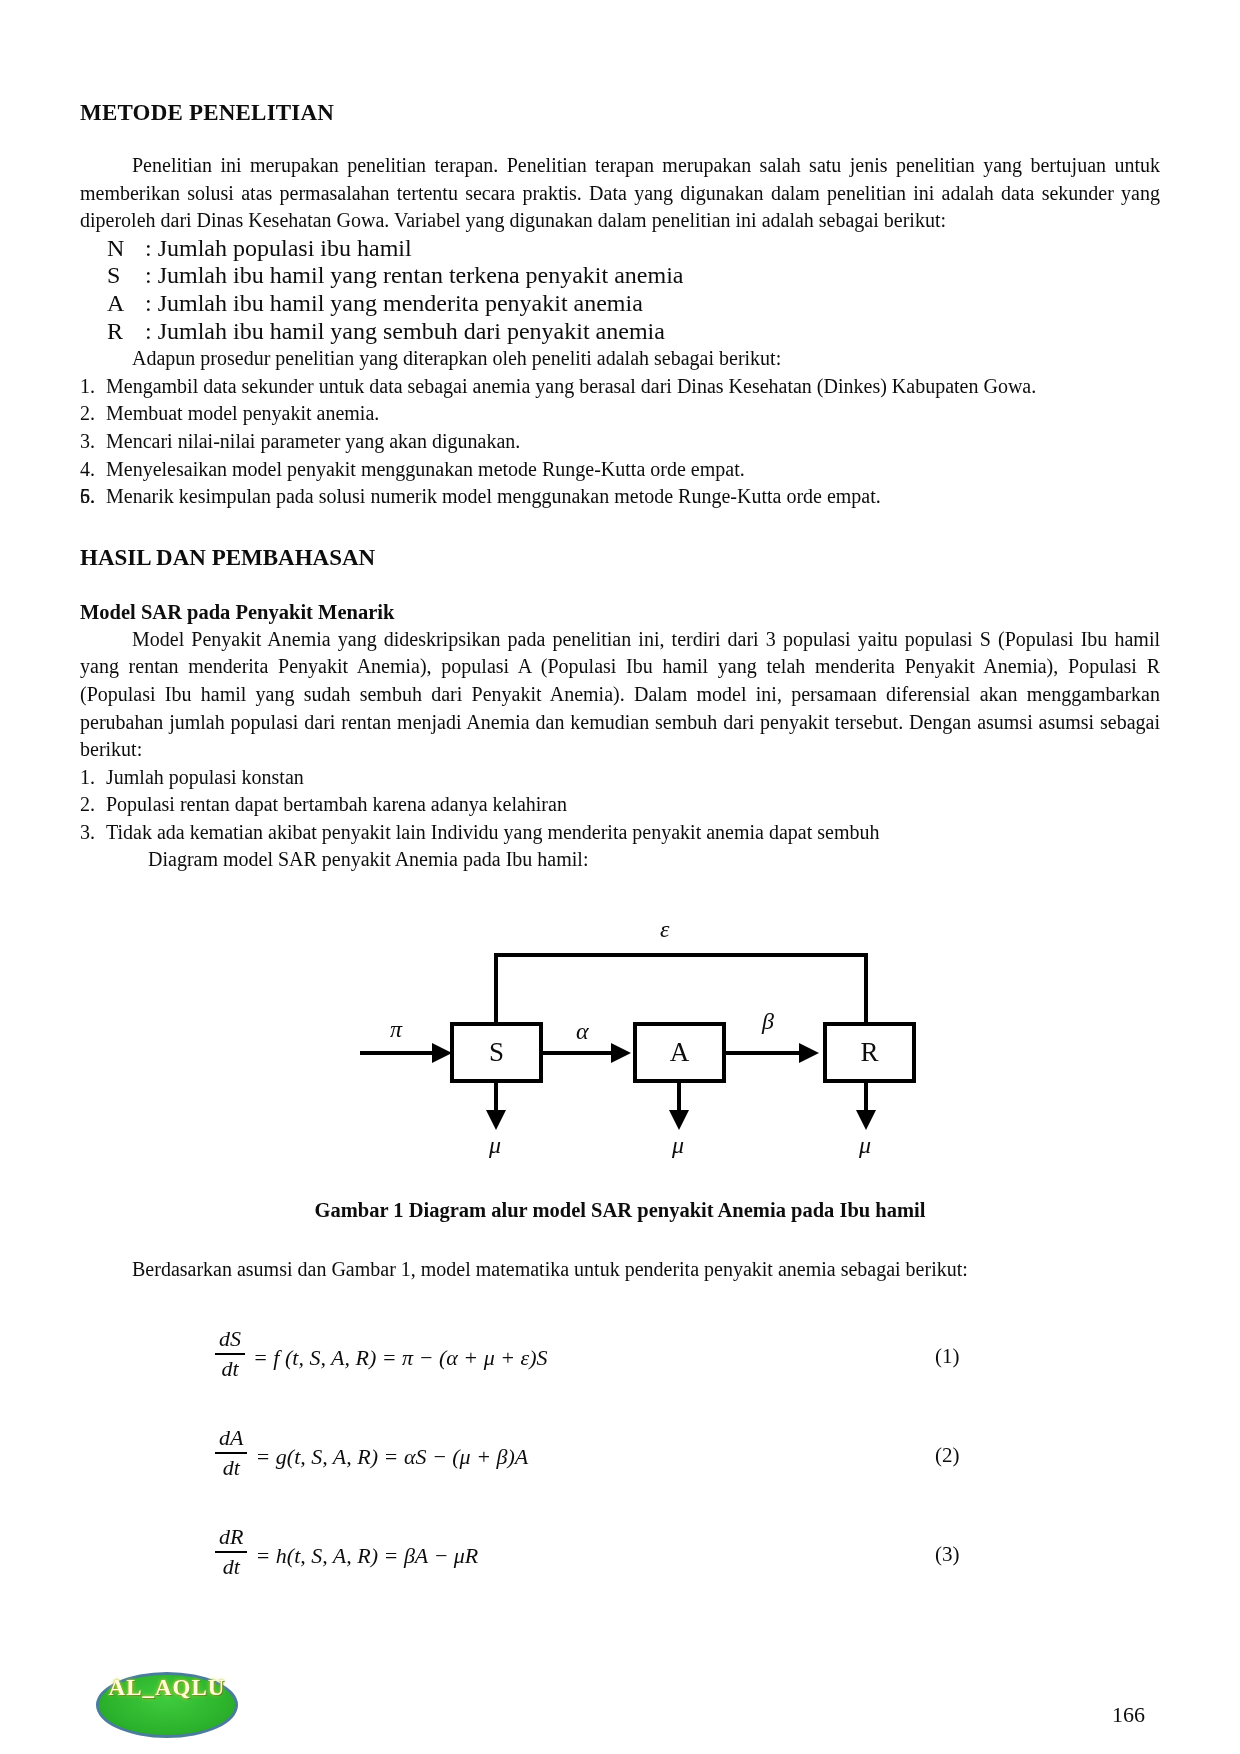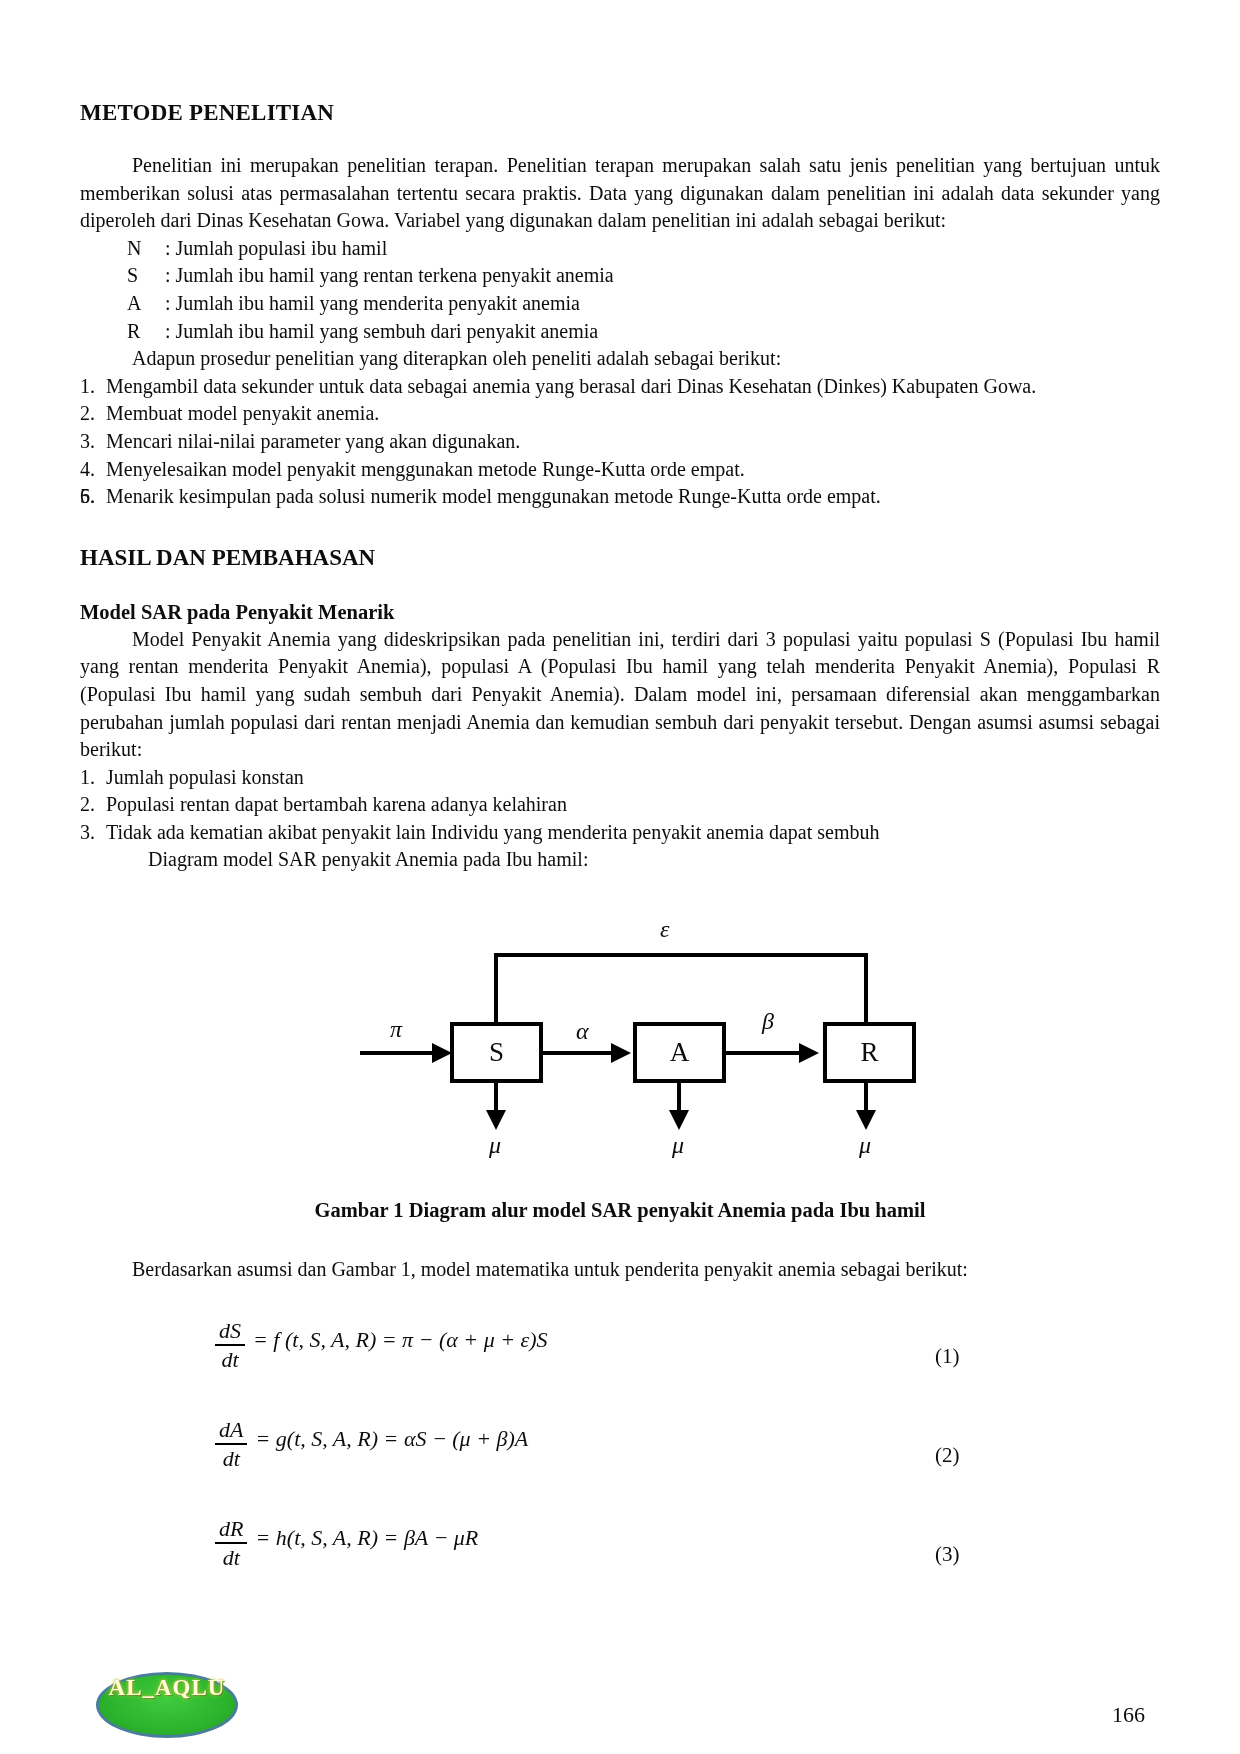--- a/index.html
+++ b/index.html
@@ -8,21 +8,21 @@
     font-family:"Liberation Serif","DejaVu Serif",serif;
     color:#0d0d0d;position:relative;
   }
   .page-inner{padding:100px 80px 0 80px;}
   h1.doc-heading{font-size:23px;font-weight:bold;margin:0 0 26px 0;letter-spacing:.2px;}
   h2.doc-heading2{font-size:23px;font-weight:bold;margin:34px 0 30px 0;}
   h3.doc-heading3{font-size:20.5px;font-weight:bold;margin:0 0 2px 0;}
   p.body-par{font-size:20px;line-height:27.6px;text-align:justify;margin:0;}
   .indent{text-indent:52px;}
   .var-list{margin:0 0 0 27px;}
-  .var-row{font-size:20px;line-height:27.6px;margin-left:20px;}
+  .var-row{font-size:24px;line-height:27.6px;}
   .var-sym{display:inline-block;width:38px;}
   .num-list{margin:0;}
   .num-item{position:relative;padding-left:26px;font-size:20px;line-height:27.6px;text-align:justify;}
   .num-item .marker{position:absolute;left:0;top:0;}
   .intro-line{font-size:20px;line-height:27.6px;margin:0;text-indent:52px;}
   .diagram-intro{font-size:20px;line-height:27.6px;margin:0;text-indent:68px;}
 
   
   .diagram-wrap{position:relative;width:640px;height:265px;margin:34px 0 0 280px;}
   .diagram-svg{position:absolute;left:0;top:0;}
@@ -38,21 +38,21 @@
   .lab-alpha{left:216px;top:110px;}
   .lab-beta{left:402px;top:100px;}
   .lab-mu1{left:129px;top:224px;}
   .lab-mu2{left:312px;top:224px;}
   .lab-mu3{left:499px;top:224px;}
 
   .figure-caption{font-size:20.5px;font-weight:bold;text-align:center;margin:26px 0 0 0;}
 
   
   .equations{margin-top:34px;}
-  .equation{position:relative;height:72px;margin-bottom:27px;padding-left:135px;display:flex;}
+  .equation{position:relative;height:72px;margin-bottom:27px;padding-left:135px;display:flex;align-items:center;}
   .frac{display:inline-block;text-align:center;font-style:italic;font-size:22px;line-height:1.15;vertical-align:middle;}
   .frac .num{display:block;border-bottom:2px solid #000;padding:0 4px 1px 4px;}
   .frac .den{display:block;padding-top:1px;}
   .rhs{font-style:italic;font-size:22px;margin-left:8px;white-space:nowrap;margin-top:9px;}
   .eqnum{position:absolute;left:855px;top:26px;font-size:21px;font-style:normal;}
 
   
   .logo{
     position:absolute;left:96px;top:1672px;width:136px;height:60px;
     border-radius:50%;background:radial-gradient(ellipse at 50% 40%, #3fcb3f 0%, #2eb62e 55%, #23a023 100%);

